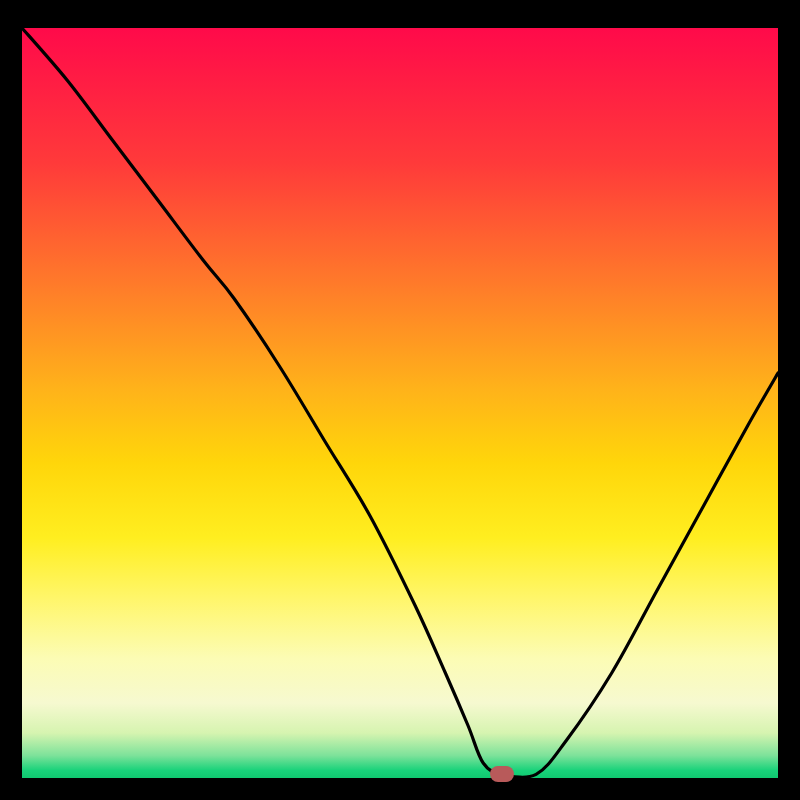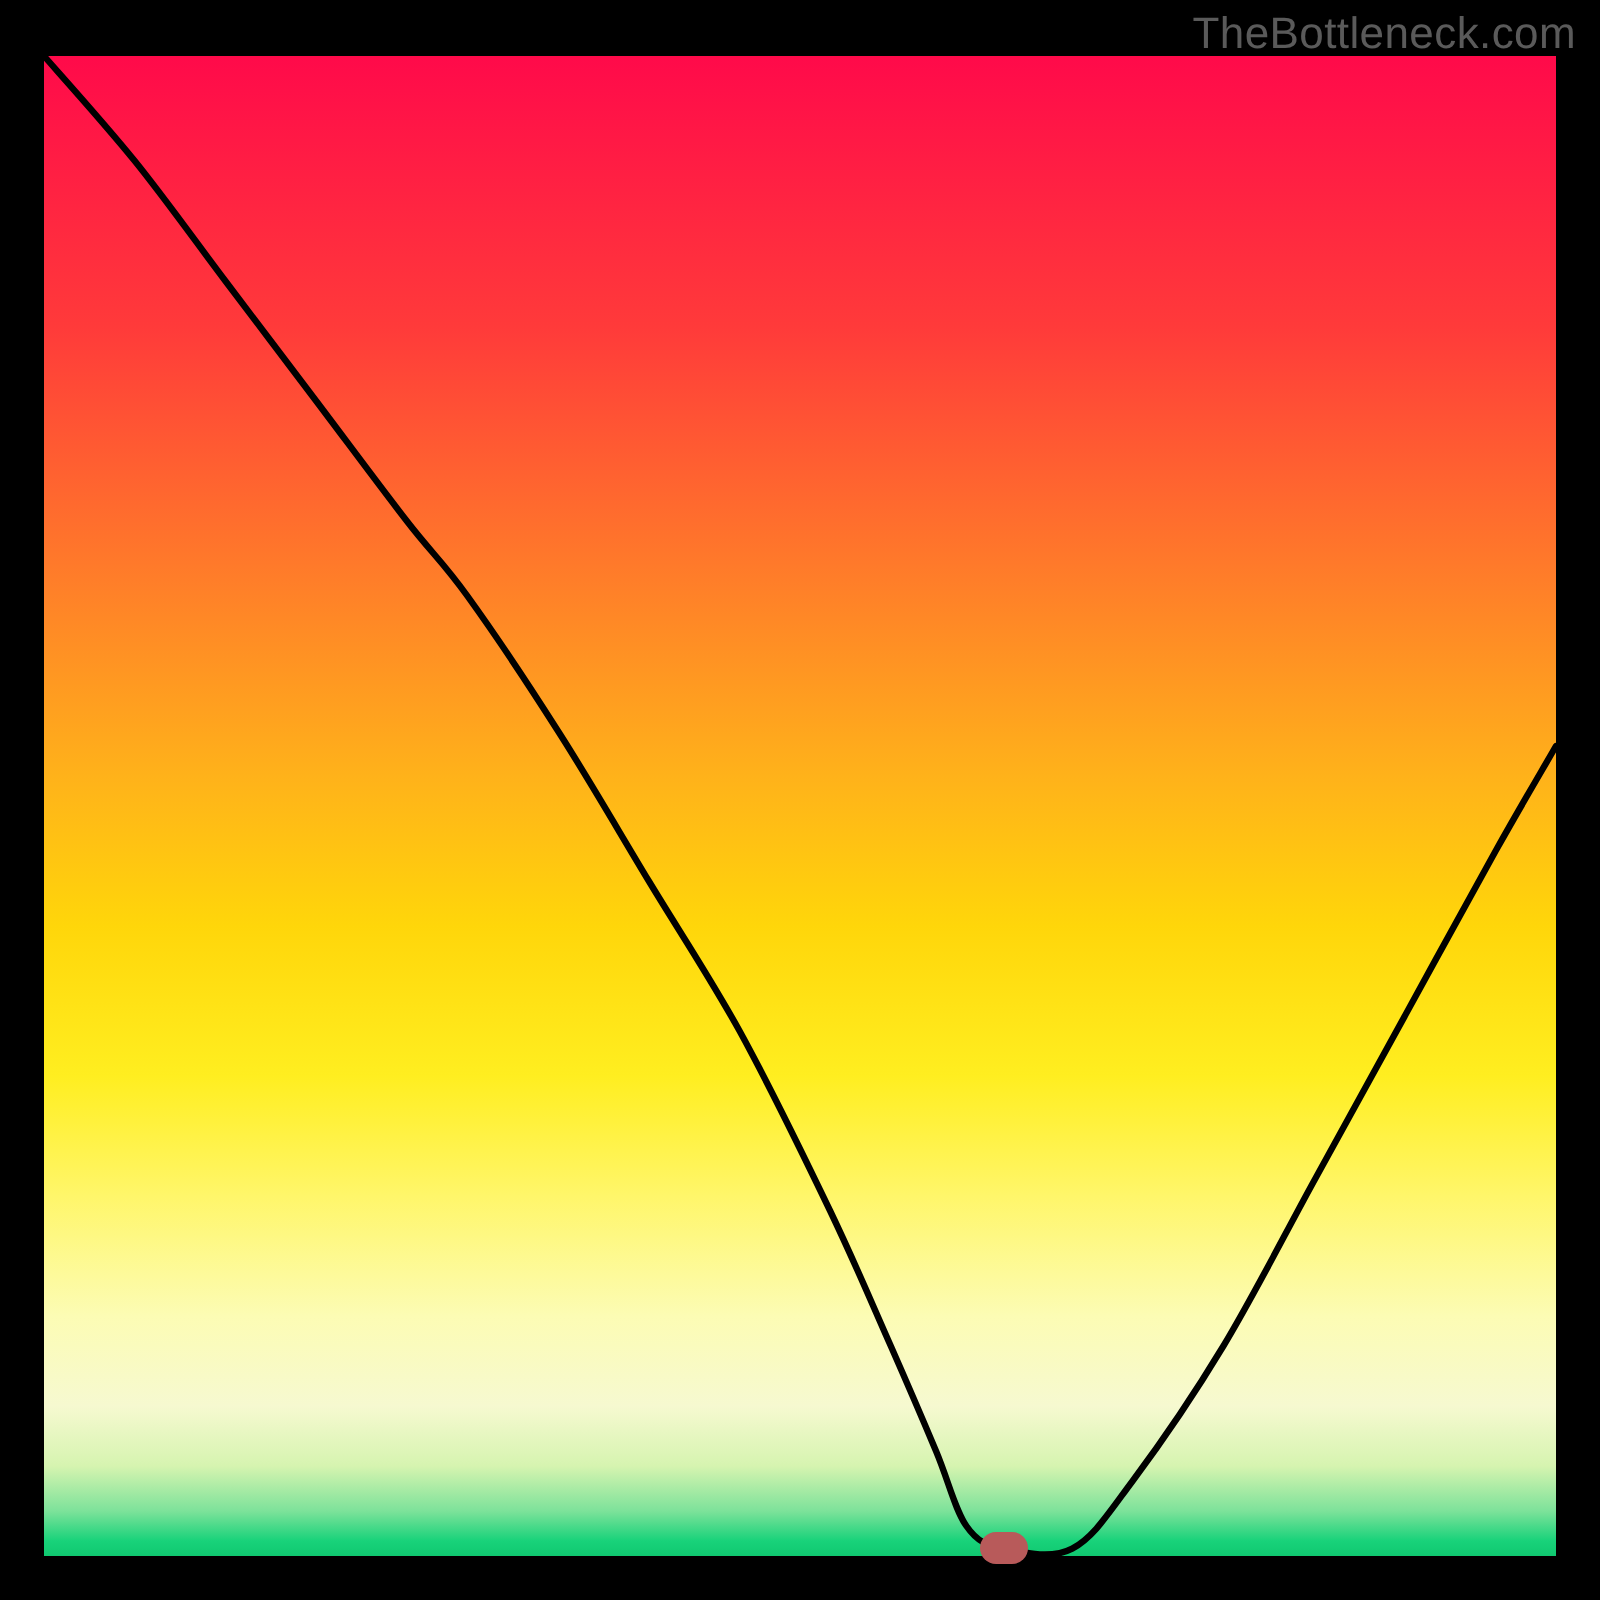--- a/index.html
+++ b/index.html
@@ -67,21 +67,20 @@
     border-radius: 8px / 8px;
     transform: translate(-50%, -50%);
     z-index: 5;
   }
 </style>
 </head>
 <body>
 
 <div class="frame">
 
-  <div class="watermark">TheBottleneck.com</div>
 
   <div class="plot">
 
     <svg class="curve" viewBox="0 0 756 750" preserveAspectRatio="none">
       <path d="M 0.0 0.0 C 7.6 8.7, 30.2 33.7, 45.4 52.5 C 60.5 71.2, 75.6 92.5, 90.7 112.5 C 105.8 132.5, 121.0 152.5, 136.1 172.5 C 151.2 192.5, 168.8 216.3, 181.4 232.5 C 194.0 248.8, 199.1 252.5, 211.7 270.0 C 224.3 287.5, 241.9 313.7, 257.0 337.5 C 272.2 361.2, 287.3 387.5, 302.4 412.5 C 317.5 437.5, 332.6 460.0, 347.8 487.5 C 362.9 515.0, 380.5 551.3, 393.1 577.5 C 405.7 603.8, 414.5 625.0, 423.4 645.0 C 432.2 665.0, 439.7 682.5, 446.0 697.5 C 452.3 712.5, 455.5 726.9, 461.2 735.0 C 466.8 743.1, 471.2 744.4, 480.1 746.3 C 488.9 748.1, 503.4 751.9, 514.1 746.3 C 524.8 740.6, 531.7 729.4, 544.3 712.5 C 556.9 695.6, 574.6 670.0, 589.7 645.0 C 604.8 620.0, 619.9 590.0, 635.0 562.5 C 650.2 535.0, 665.3 507.5, 680.4 480.0 C 695.5 452.5, 713.2 420.0, 725.8 397.5 C 738.4 375.0, 751.0 353.8, 756.0 345.0" fill="none" stroke="#000000" stroke-width="3.2" stroke-linejoin="round" stroke-linecap="round"></path>
     </svg>
 
     <div class="marker" style="left: 480.06px; top: 746.25px; background: rgb(184, 90, 90);"></div>
   </div>
 

